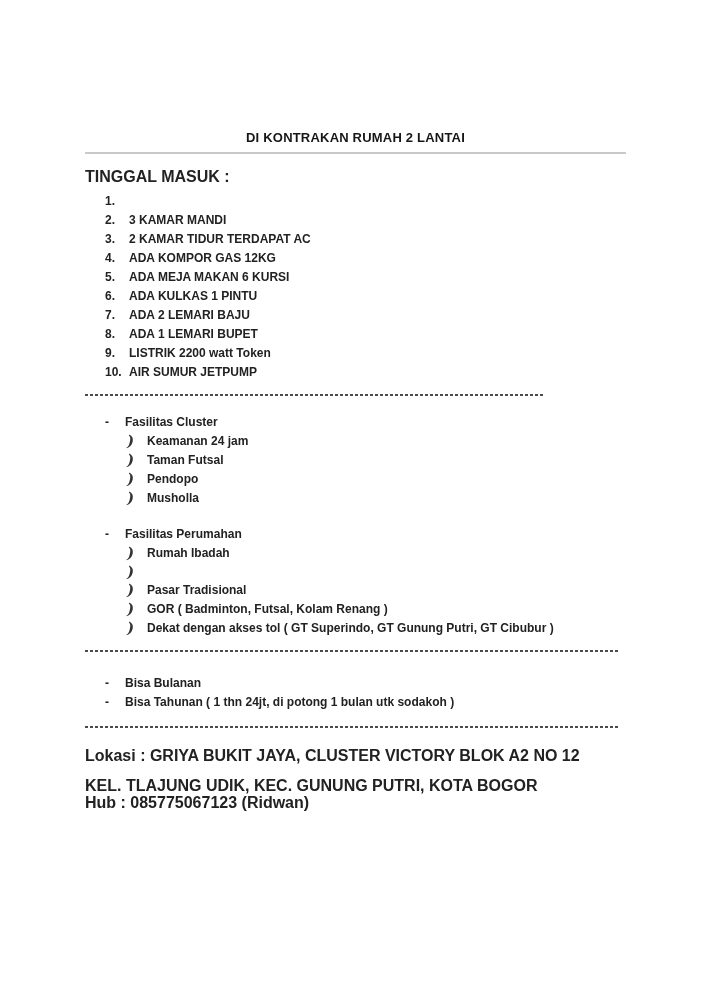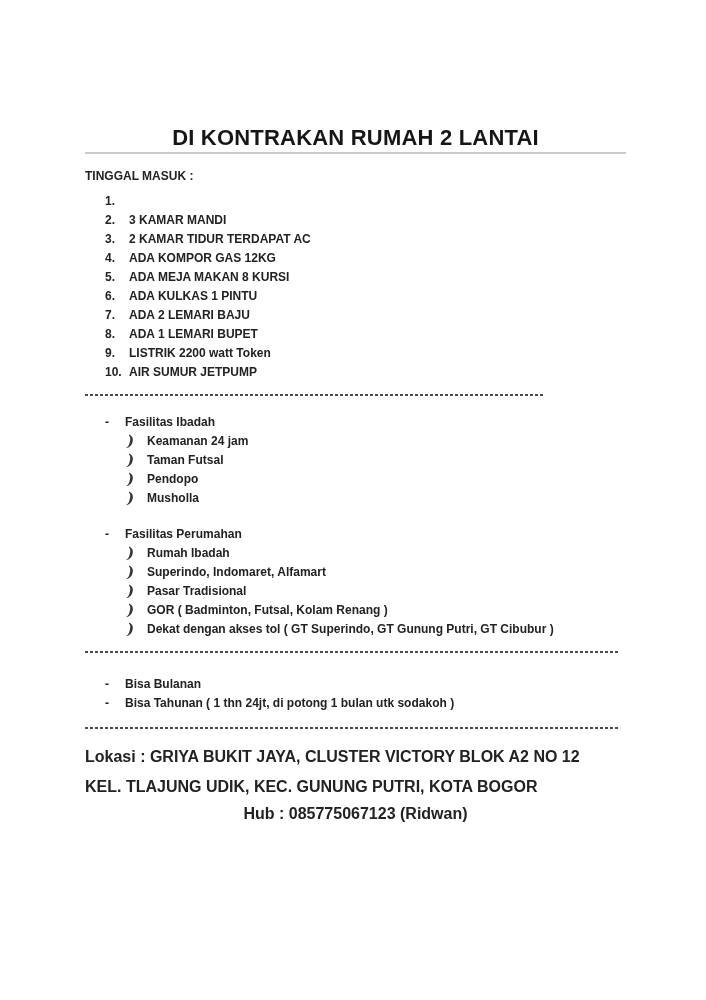--- a/index.html
+++ b/index.html
@@ -12,35 +12,35 @@
     font-weight: bold;
     color: #222222;
     overflow: hidden;
   }
   .content {
     padding: 0 80px 0 85px;
     box-sizing: border-box;
   }
   .doc-title {
     margin-top: 126px;
-    font-size: 22px;
+    font-size: 13px;
     line-height: 23px;
     text-align: center;
     color: #161616;
     letter-spacing: 0.2px;
   }
   .title-rule {
     margin-top: 3px;
     height: 2px;
     background: #c9c9c9;
     width: 100%;
   }
   .intro {
     margin-top: 15px;
-    font-size: 12px;
+    font-size: 16px;
     line-height: 15px;
   }
   .num-list { margin-top: 8px; }
   .num-row {
     display: flex;
     font-size: 12px;
     line-height: 19px;
     padding-left: 20px;
   }
   .num-row .num {
@@ -88,21 +88,21 @@
     font-size: 12px;
     line-height: 19px;
     padding-left: 20px;
   }
   .footer-line {
     font-size: 16px;
     line-height: 16px;
   }
   .footer-line.l1 { margin-top: 20px; }
   .footer-line.l2 { margin-top: 14px; }
-  .footer-line.l3 { margin-top: 11px; text-align: center; }
+  .footer-line.l3 { margin-top: 1px; }
 </style>
 </head>
 <body>
 
 <div class="page">
   <div class="content">
 
     <div class="doc-title">DI KONTRAKAN RUMAH 2 LANTAI</div>
     <div class="title-rule"></div>
 
@@ -119,21 +119,21 @@
       <div class="num-row">
         <span class="num">3.</span>
         <span class="txt">2 KAMAR TIDUR TERDAPAT AC</span>
       </div>
       <div class="num-row">
         <span class="num">4.</span>
         <span class="txt">ADA KOMPOR GAS 12KG</span>
       </div>
       <div class="num-row">
         <span class="num">5.</span>
-        <span class="txt">ADA MEJA MAKAN 8 KURSI</span>
+        <span class="txt">ADA MEJA MAKAN 6 KURSI</span>
       </div>
       <div class="num-row">
         <span class="num">6.</span>
         <span class="txt">ADA KULKAS 1 PINTU</span>
       </div>
       <div class="num-row">
         <span class="num">7.</span>
         <span class="txt">ADA 2 LEMARI BAJU</span>
       </div>
       <div class="num-row">
@@ -148,21 +148,21 @@
         <span class="num">10.</span>
         <span class="txt">AIR SUMUR JETPUMP</span>
       </div>
     </div>
 
     <div class="dashed d1"></div>
 
     <div class="section">
       <div class="section-heading">
         <span class="dash">-</span>
-        <span>Fasilitas Ibadah</span>
+        <span>Fasilitas Cluster</span>
       </div>
       <div class="sub-row">
         <span class="marker">)</span>
         <span>Keamanan 24 jam</span>
       </div>
       <div class="sub-row">
         <span class="marker">)</span>
         <span>Taman Futsal</span>
       </div>
       <div class="sub-row">
@@ -179,21 +179,20 @@
       <div class="section-heading">
         <span class="dash">-</span>
         <span>Fasilitas Perumahan</span>
       </div>
       <div class="sub-row">
         <span class="marker">)</span>
         <span>Rumah Ibadah</span>
       </div>
       <div class="sub-row">
         <span class="marker">)</span>
-        <span>Superindo, Indomaret, Alfamart</span>
       </div>
       <div class="sub-row">
         <span class="marker">)</span>
         <span>Pasar Tradisional</span>
       </div>
       <div class="sub-row">
         <span class="marker">)</span>
         <span>GOR ( Badminton, Futsal, Kolam Renang )</span>
       </div>
       <div class="sub-row">

